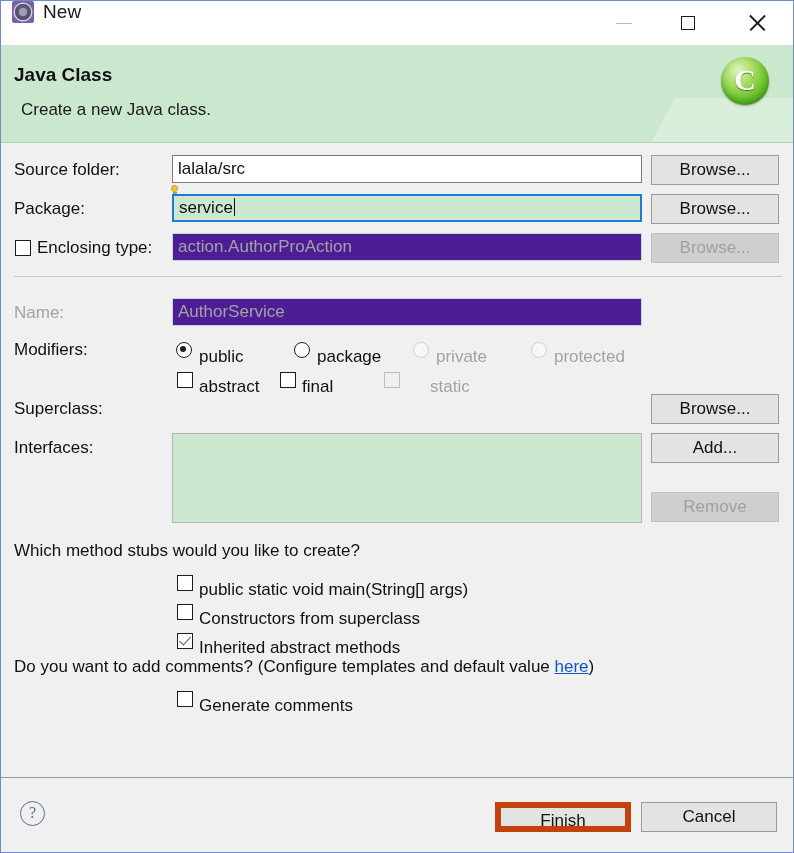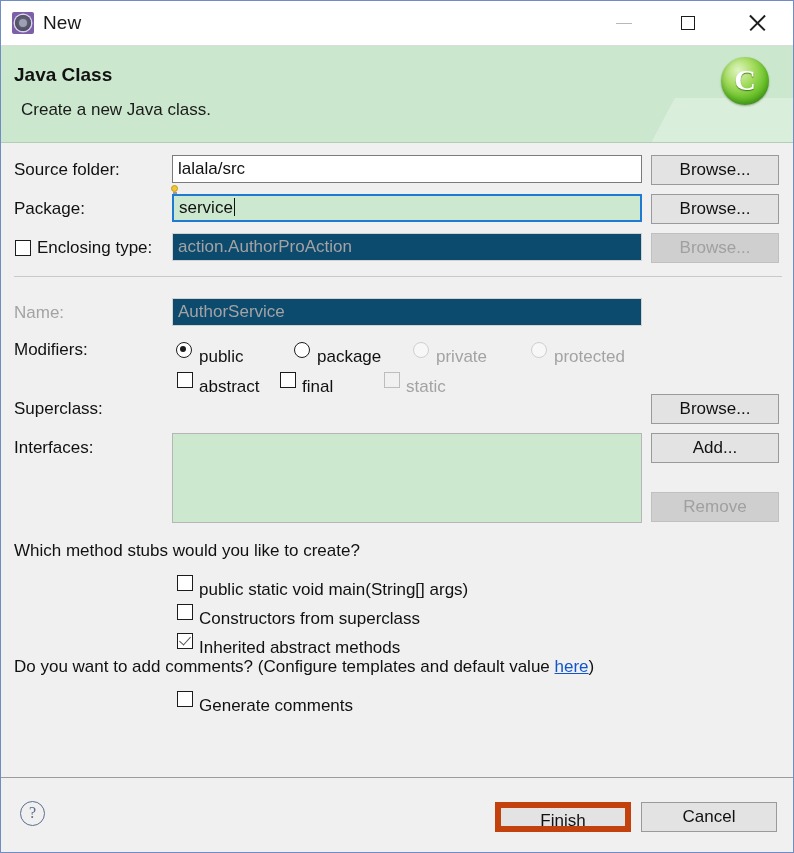--- a/index.html
+++ b/index.html
@@ -21,21 +21,20 @@
     overflow: hidden;
   }
 
   
   .titlebar {
     position: relative;
     height: 44px;
     background: #ffffff;
     border-bottom: 1px solid #dcdcdc;
     display: flex;
-    align-items: center;
   }
   .title-icon {
     width: 22px;
     height: 22px;
     margin-left: 11px;
     margin-right: 9px;
     background: #7c5fa8;
     border-radius: 2px;
     position: relative;
     flex: none;
@@ -193,21 +192,21 @@
     background: #ffffff;
     border: 1px solid #7b7b7b;
     font-size: 17px;
     color: #111111;
     padding: 0 5px;
     line-height: 26px;
     white-space: nowrap;
     overflow: hidden;
   }
   .field.disabled {
-    background: #0c4a6e;
+    background: #4c1d95;
     border: 1px solid #d2d2d2;
     color: #a3a3a3;
   }
   .field.focused {
     background: #cce8cf;
     border: 2px solid #1f7ad4;
     line-height: 24px;
   }
   .caret {
     display: inline-block;
@@ -459,21 +458,21 @@
     </div>
 
     <div class="row" style="top:222px;">
       <div class="cb" style="left:176px; top:7px;"></div>
       <div class="opt-label" style="left:198px; top:14px;">abstract</div>
 
       <div class="cb" style="left:279px; top:7px;"></div>
       <div class="opt-label" style="left:301px; top:14px;">final</div>
 
       <div class="cb disabled" style="left:383px; top:7px;"></div>
-      <div class="opt-label disabled" style="left:405px; top:14px;">static</div>
+      <div class="opt-label disabled" style="left:429px; top:14px;">static</div>
     </div>
 
     <div class="row" style="top:251px;">
       <div class="lbl">Superclass:</div>
       <div class="btn">Browse...</div>
     </div>
 
     <div class="row" style="top:290px; height:95px;">
       <div class="lbl">Interfaces:</div>
       <div class="listbox"></div>

